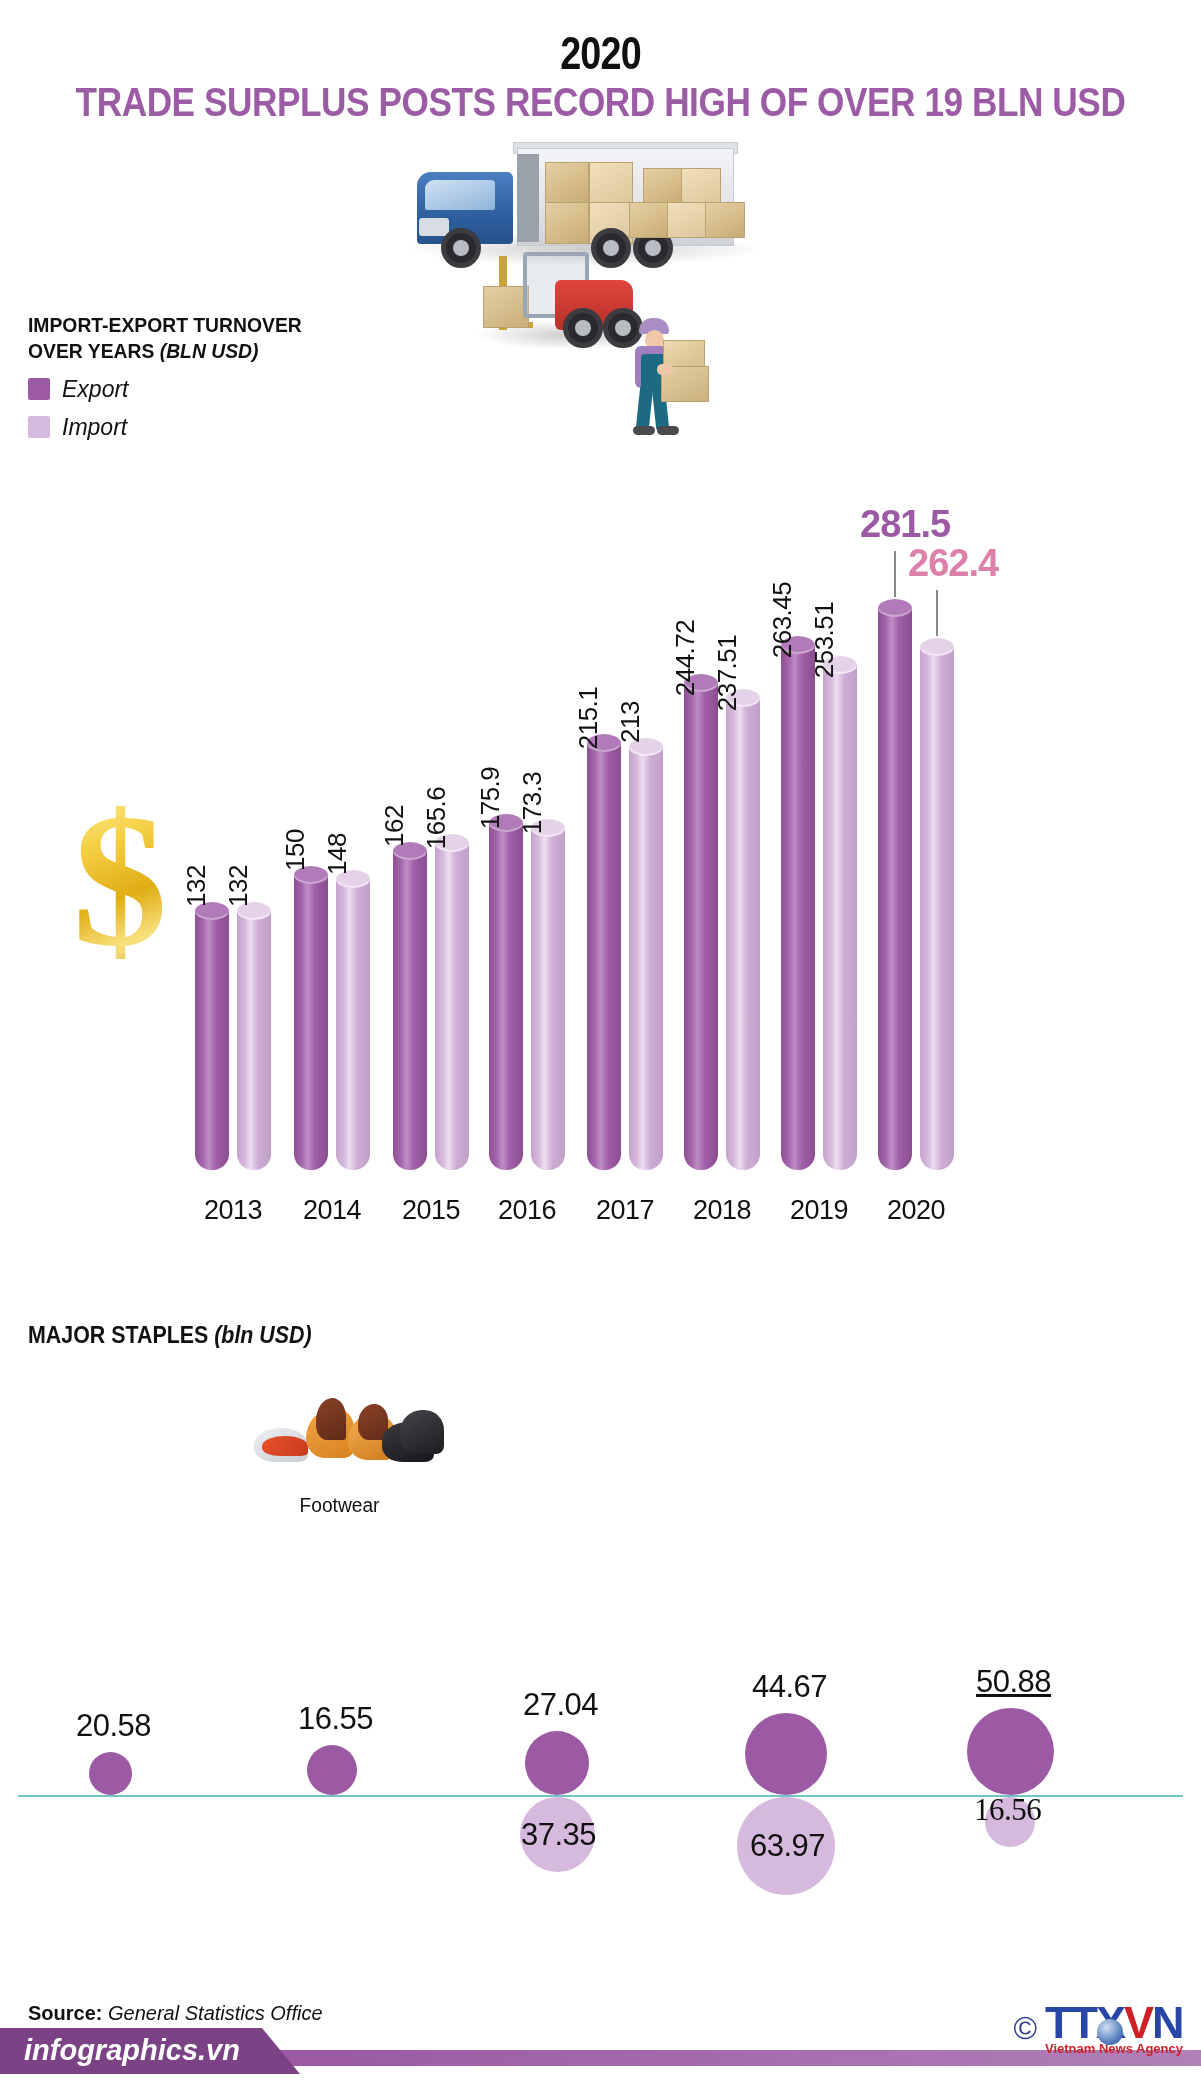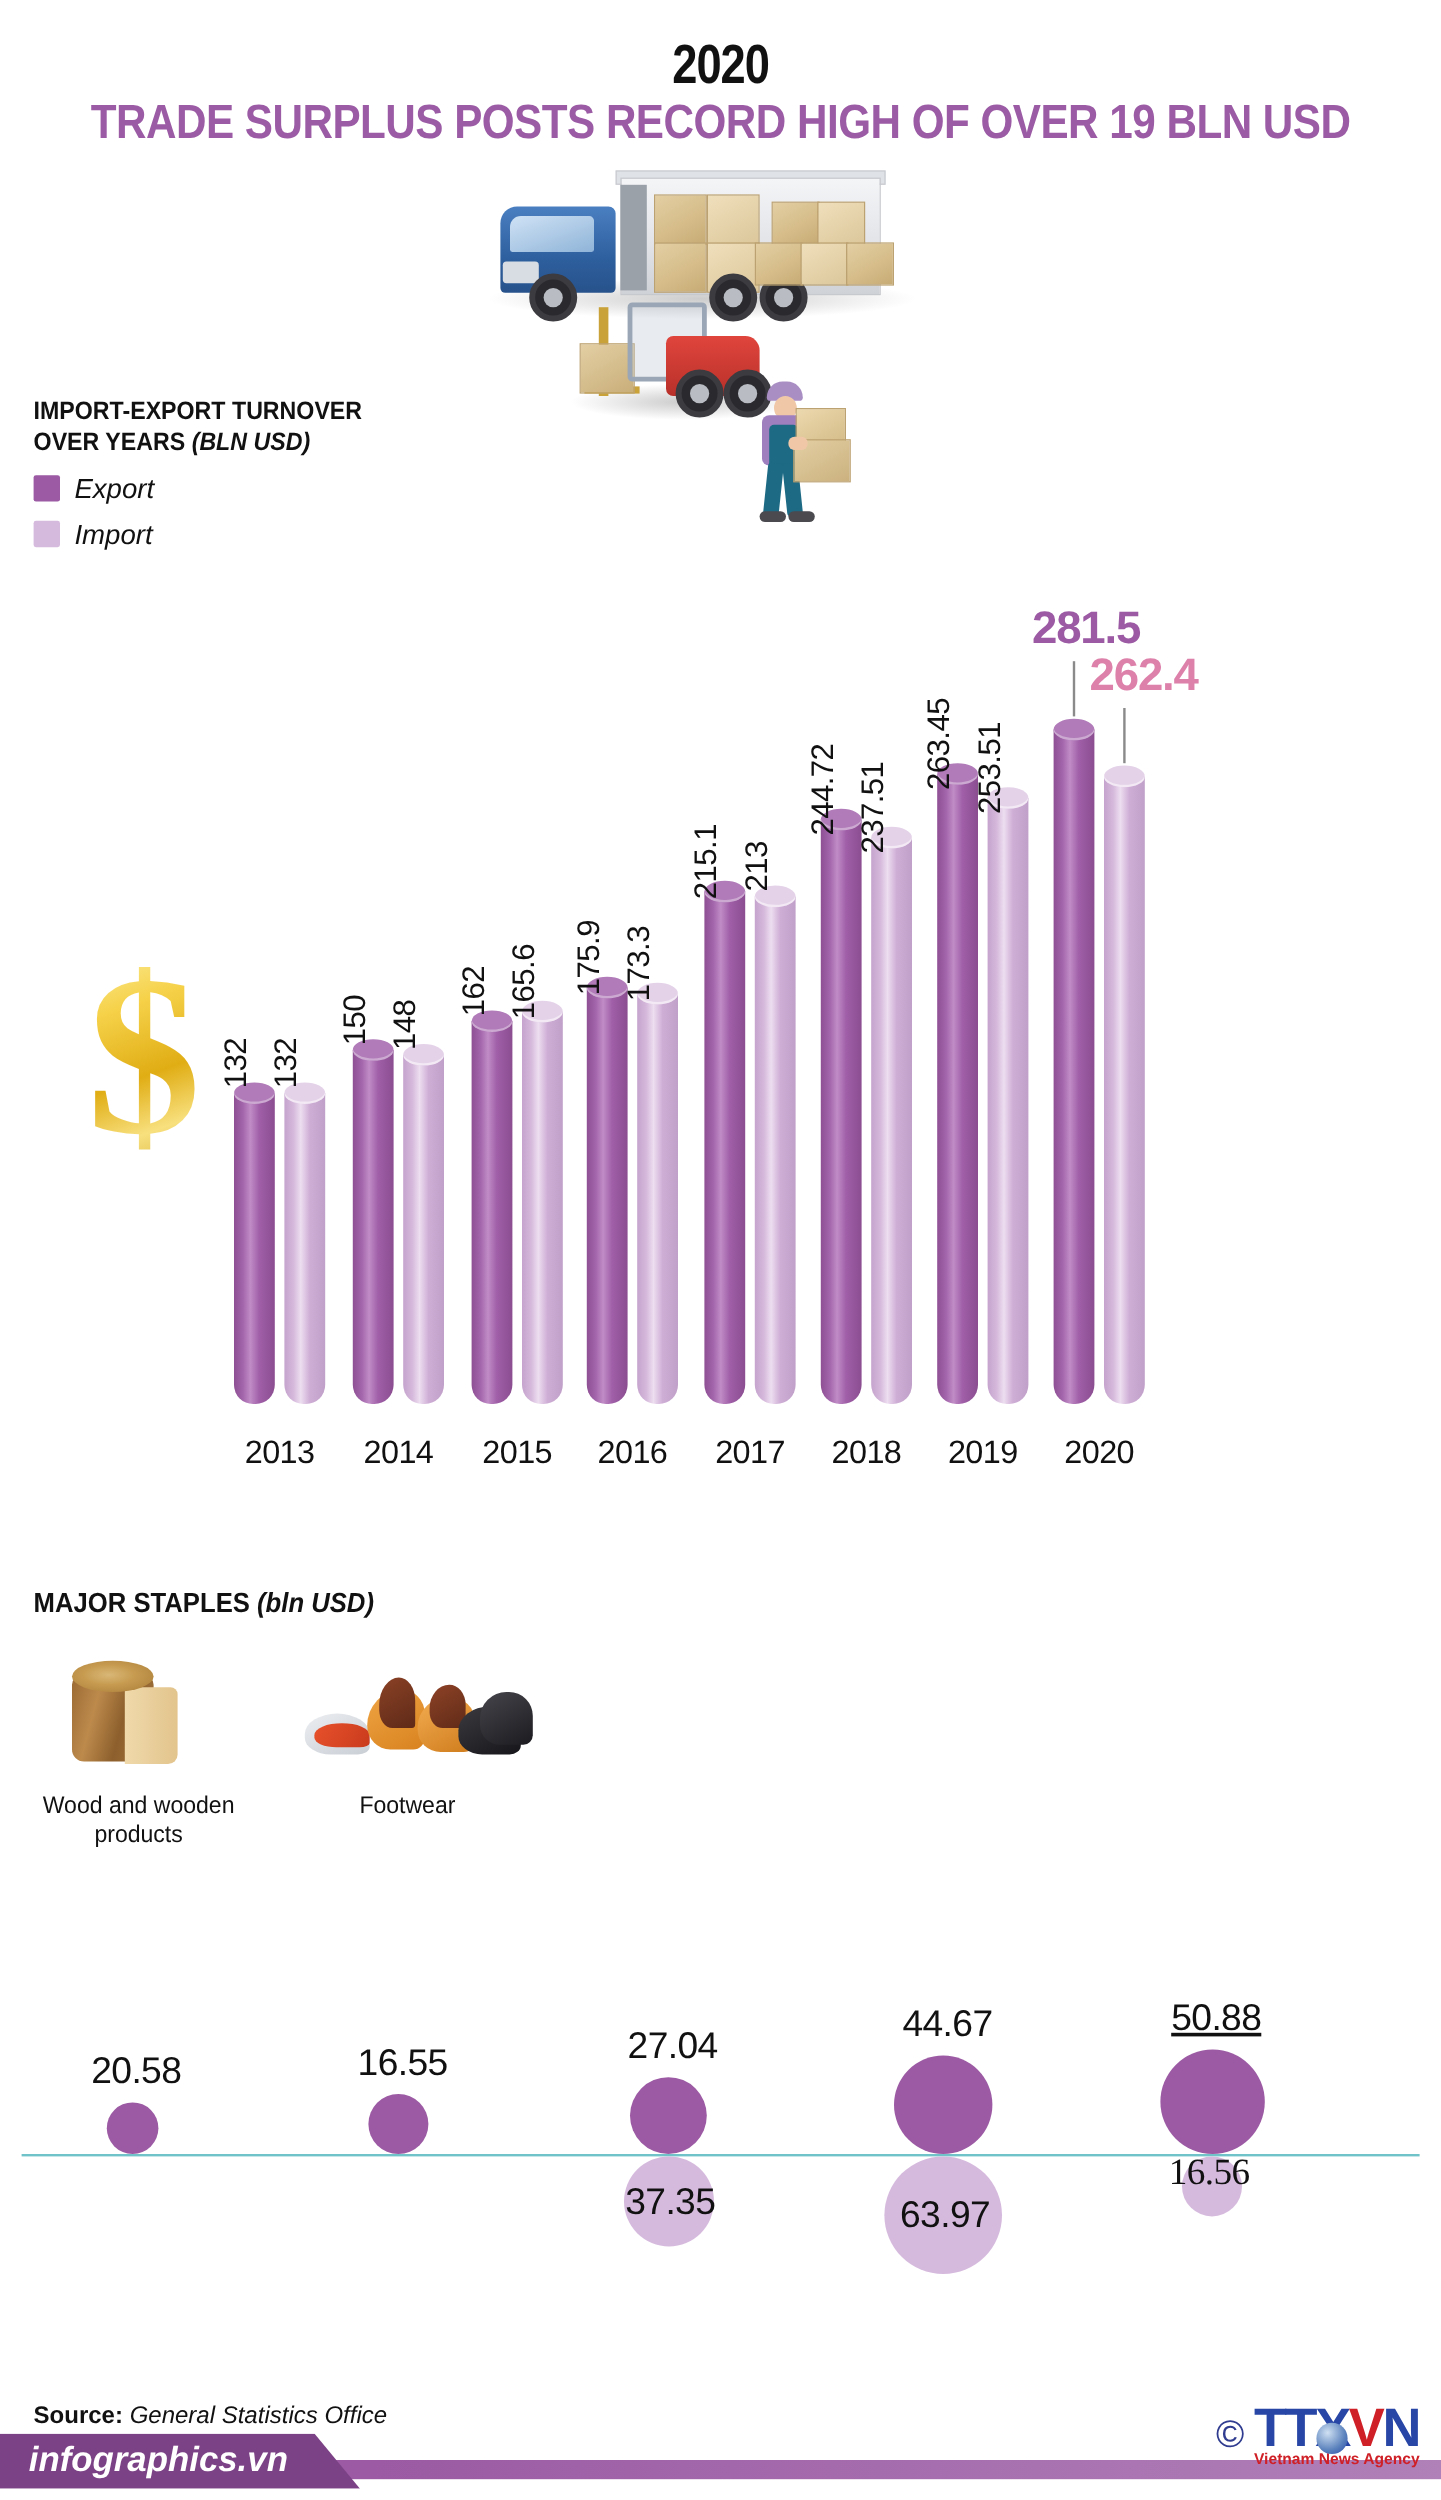--- a/index.html
+++ b/index.html
@@ -18,21 +18,21 @@
     transform:scaleX(.82);transform-origin:center;
   }
   #hdr-title{
     position:absolute;top:80px;left:0;width:1201px;text-align:center;
     font-size:40px;font-weight:700;color:#9B5BA5;letter-spacing:-.5px;
     font-family:"Liberation Sans Narrow","Liberation Sans",sans-serif;
     transform:scaleX(.88);transform-origin:center;white-space:nowrap;
   }
 
   
-  #legend-block{position:absolute;left:28px;top:330px;width:340px;}
+  #legend-block{position:absolute;left:28px;top:312px;width:340px;}
   .lg-title{
     font-size:21px;font-weight:700;color:#111;line-height:1.25;
     transform:scaleX(.92);transform-origin:left;
   }
   .lg-title .unit{font-weight:700;font-style:italic;}
   .lg-row{display:flex;align-items:center;margin-top:11px;}
   .lg-sw{width:22px;height:22px;border-radius:2px;margin-right:12px;flex:none;}
   .lg-lbl{font-size:23px;font-style:italic;color:#111;}
 
   
@@ -355,28 +355,20 @@
       <div class="big-lbl" style="left: 908px; top: 392px; color: rgb(221, 129, 171);">262.4</div>
       <div class="leader" style="left: 894px; top: 401px; height: 46px;"></div>
       <div class="leader" style="left: 936px; top: 440px; height: 46px;"></div>
     </div>
 
   <div id="staples-title">
     <span>MAJOR STAPLES</span>
     <span class="it">(bln USD)</span>
   </div>
 
-  <div class="stp" style="left:8px;">
-    <div class="stp-ico">
-      <div class="log-a"></div>
-        <div class="log-cut"></div>
-        <div class="log-top"></div>
-    </div>
-    <div class="stp-lbl">Wood and wooden products</div>
-  </div>
 
   <div class="stp" style="left:232px;">
     <div class="stp-ico">
       <div class="shoe" style="left:22px;top:58px;width:54px;height:34px;background:linear-gradient(150deg,#eceef1,#c9ced5);"></div>
       <div class="shoe" style="left:30px;top:66px;width:46px;height:20px;background:linear-gradient(120deg,#e8512b,#c93b1d);"></div>
       <div class="shoe" style="left:74px;top:38px;width:48px;height:50px;border-radius:60% 40% 20% 40%;background:linear-gradient(150deg,#f0a545,#d8821f);"></div>
       <div class="shoe" style="left:84px;top:28px;width:30px;height:42px;border-radius:60% 50% 10% 40%;background:linear-gradient(150deg,#8a4126,#5f2a17);"></div>
       <div class="shoe" style="left:116px;top:44px;width:48px;height:46px;border-radius:55% 45% 20% 40%;background:linear-gradient(150deg,#f3ad52,#cf7c1c);"></div>
       <div class="shoe" style="left:126px;top:34px;width:30px;height:36px;border-radius:60% 50% 15% 40%;background:linear-gradient(150deg,#8d4227,#612b17);"></div>
       <div class="shoe" style="left:150px;top:52px;width:52px;height:40px;border-radius:50% 40% 18% 38%;background:linear-gradient(150deg,#3a3a3f,#16161a);"></div>

